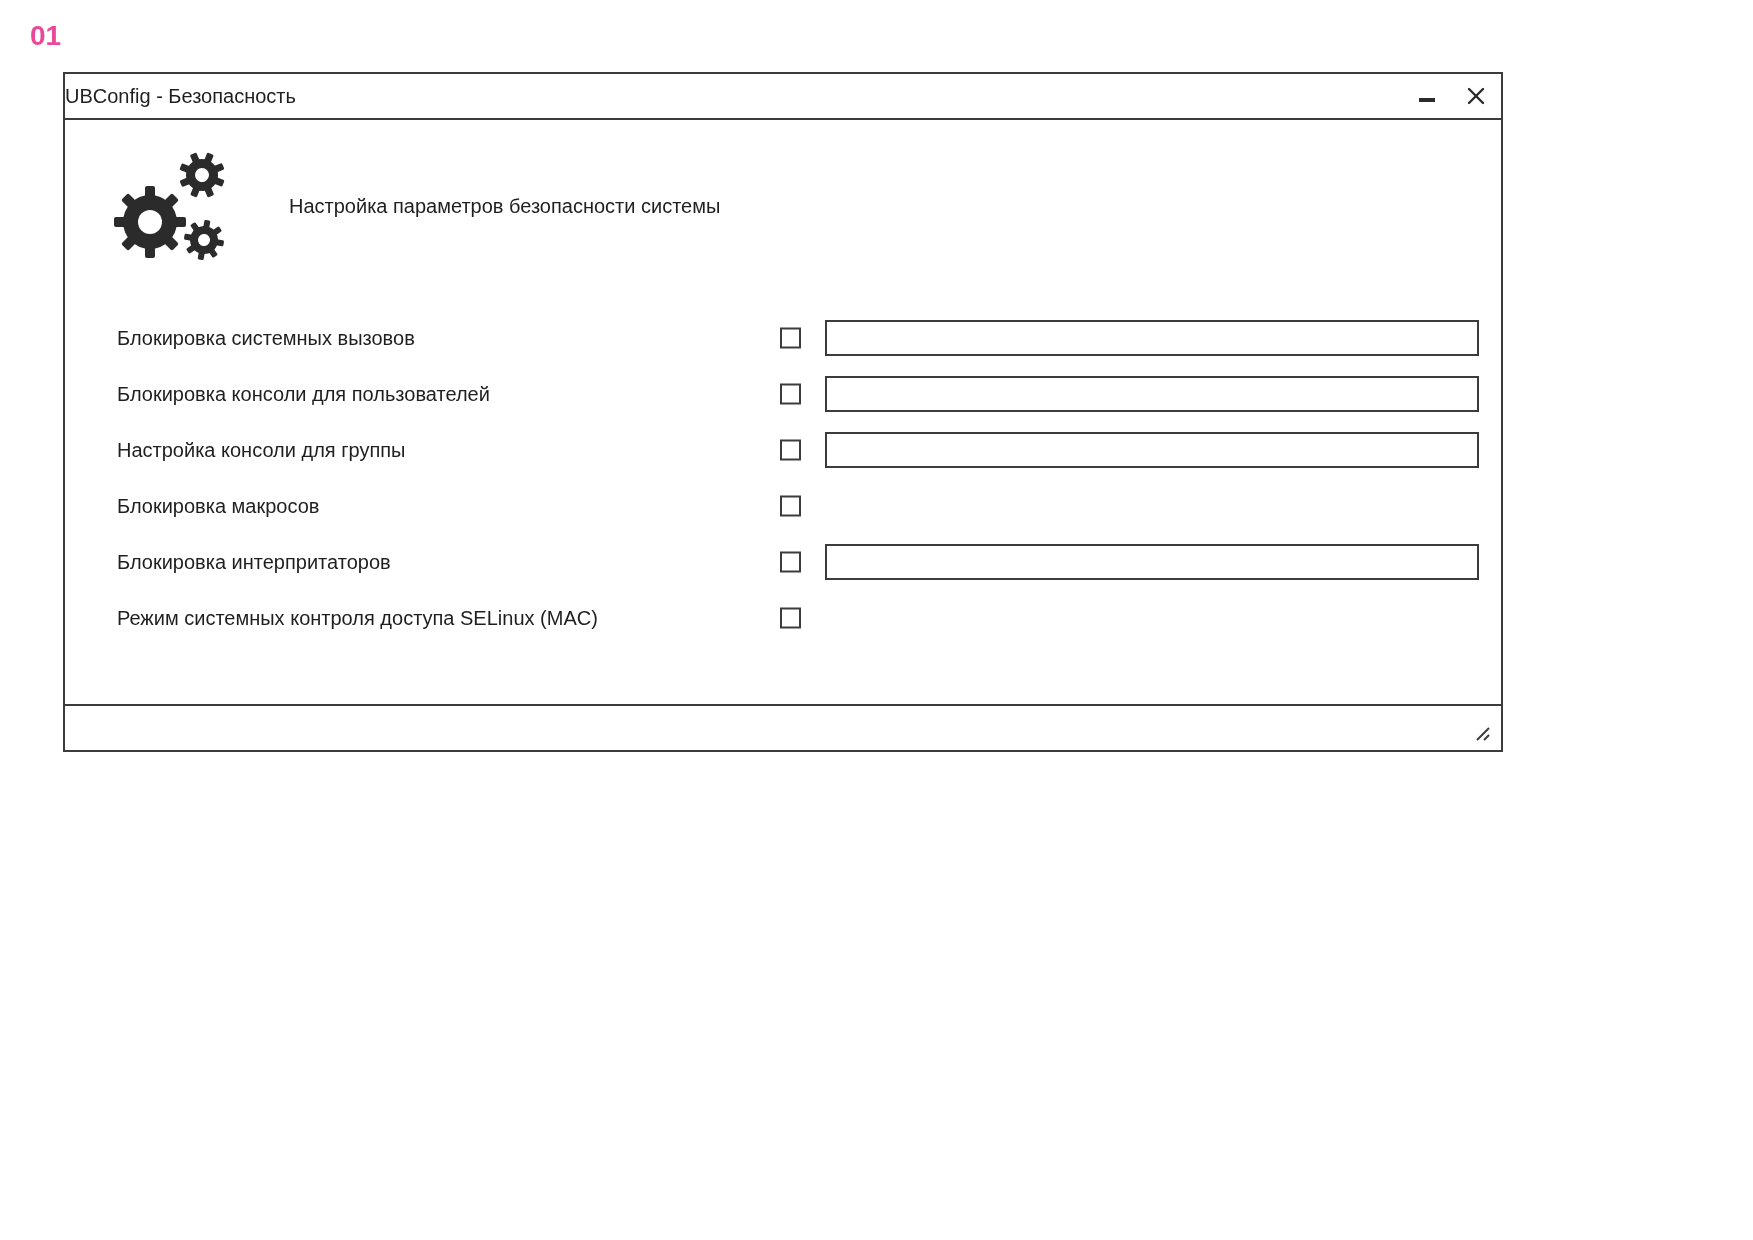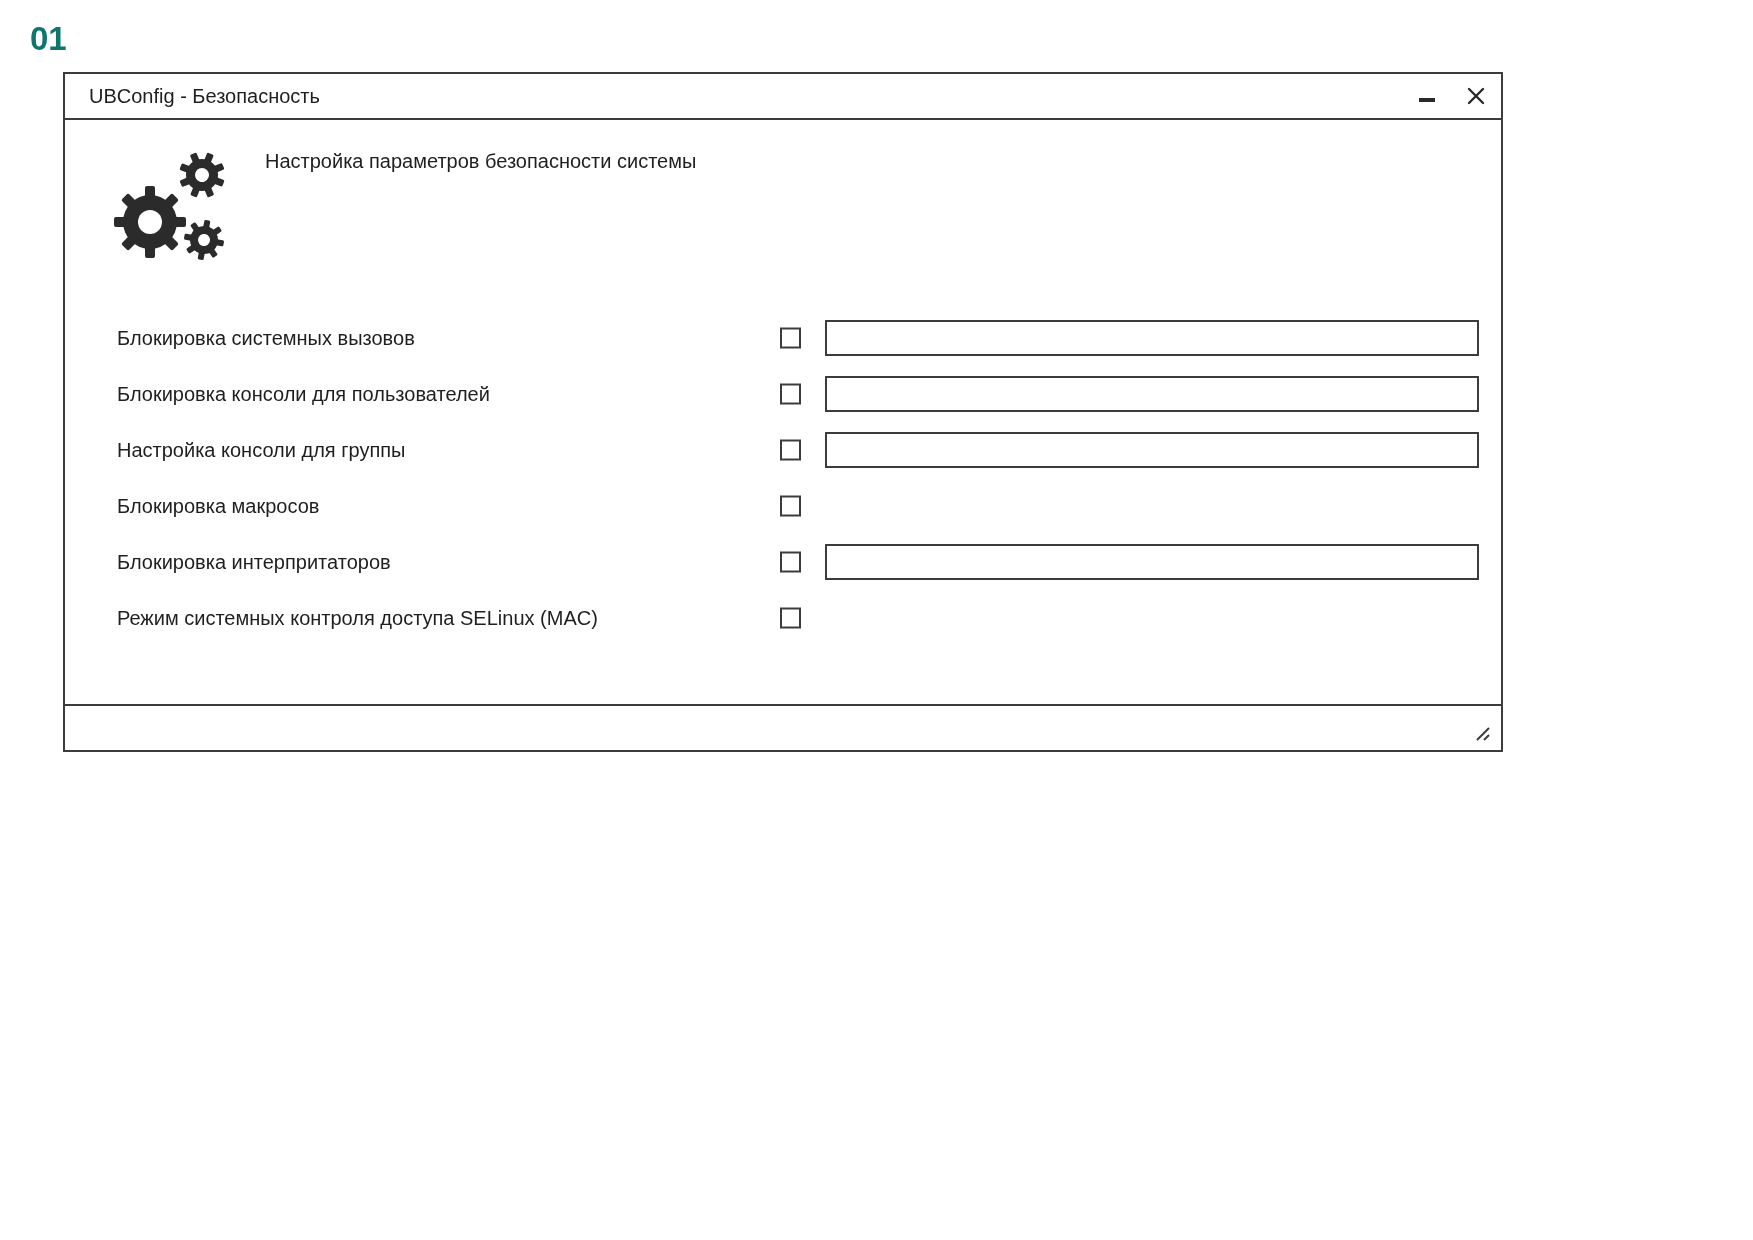--- a/index.html
+++ b/index.html
@@ -6,42 +6,42 @@
   html, body {
     width: 1753px; height: 1240px;
     background: #ffffff;
     font-family: "Liberation Sans", sans-serif;
     color: #1f1f1f;
     overflow: hidden;
     position: relative;
   }
   .slide-number {
     position: absolute; left: 30px; top: 20px;
-    font-size: 33px; font-weight: bold; color: #0f766e;
+    font-size: 28px; font-weight: bold; color: #ec4899;
   }
   .window {
     position: absolute; left: 63px; top: 72px;
     width: 1440px; height: 680px;
     border: 2px solid #3c3c3c;
     background: #ffffff;
   }
   .titlebar {
     position: relative; height: 46px;
     border-bottom: 2px solid #3c3c3c;
     display: flex; align-items: center;
-    padding: 0 16px 0 24px;
+    padding: 0 16px 0 0;
     gap: 41px;
   }
   .title { font-size: 20px; color: #1f1f1f; }
   .controls { margin-left: auto; display: flex; align-items: center; gap: 32px; }
   .min-btn { width: 16px; height: 4px; background: #2b2b2b; margin-top: 8px; cursor: pointer; }
   .close-btn { width: 18px; height: 18px; cursor: pointer; display: block; }
   .header {
     position: absolute; left: 47px; top: 76px;
-    display: flex; gap: 31px;
+    display: flex; align-items: center; gap: 55px;
   }
   .gears { width: 122px; height: 112px; display: block; }
   .header-text { font-size: 20px; color: #1f1f1f; }
   .rows { position: absolute; left: 0; top: 236px; width: 100%; }
   .row { position: relative; height: 56px; width: 100%; }
   .row-label {
     position: absolute; left: 52px; top: 50%;
     transform: translateY(-50%);
     font-size: 20px; white-space: nowrap;
   }

